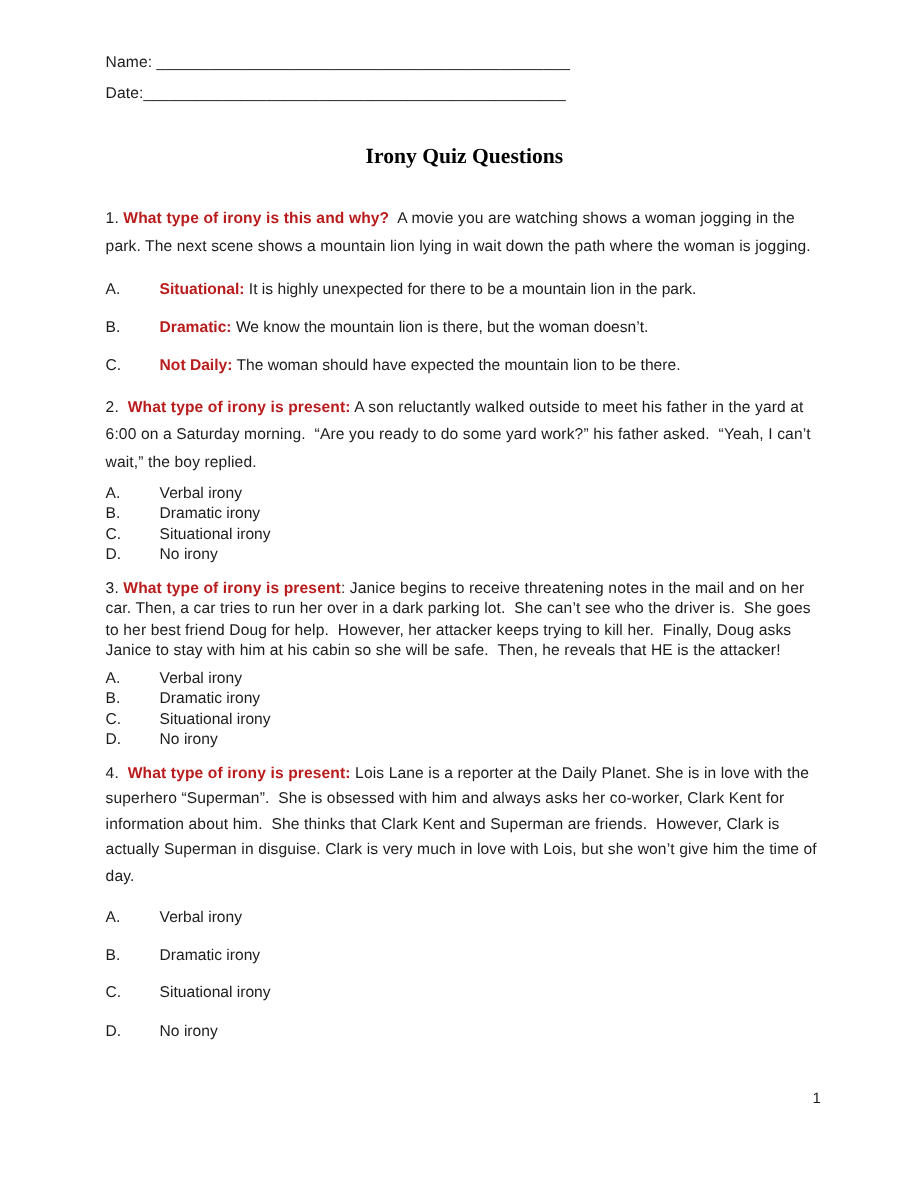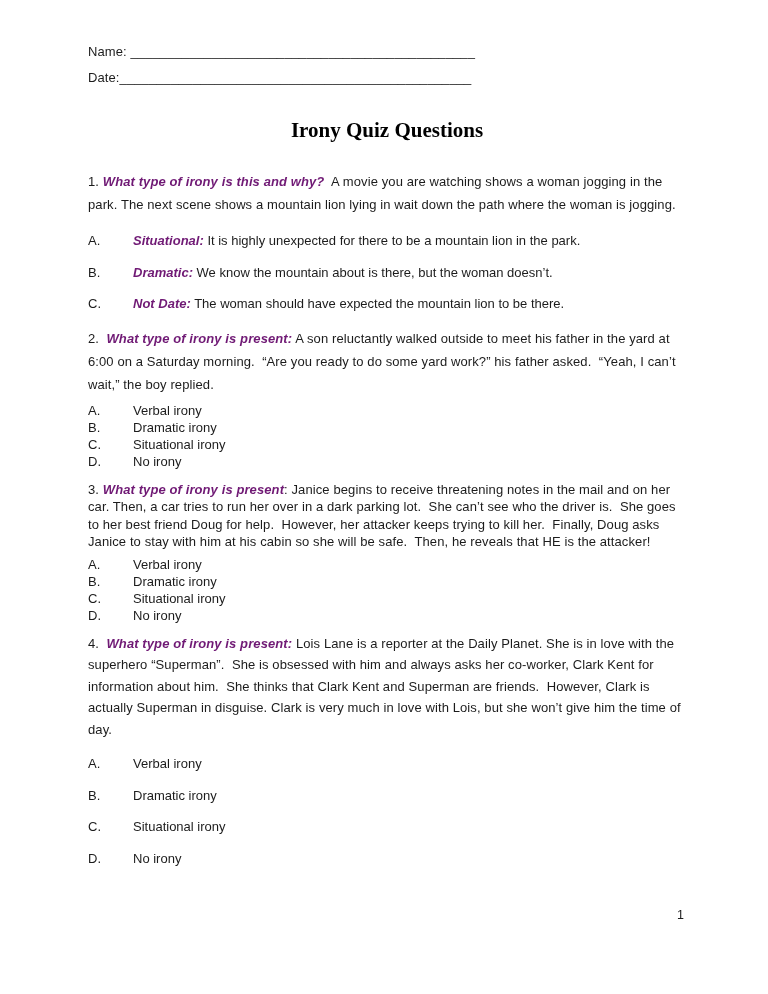--- a/index.html
+++ b/index.html
@@ -20,21 +20,21 @@
     line-height: 16px;
     margin-bottom: 10px;
     white-space: pre;
     letter-spacing: 0.1px;
   }
   .doc-title {
     margin-top: 30px;
     text-align: center;
     font-family: "Liberation Serif", serif;
     font-weight: bold;
-    font-size: 21px;
+    font-size: 18px;
     line-height: 28px;
     color: #000000;
   }
   .q-para {
     white-space: pre-wrap;
     line-height: 23px;
     letter-spacing: 0.1px;
   }
   .q-para.tight { line-height: 17.5px; }
   .q-para.mid   { line-height: 21.5px; }
@@ -52,21 +52,21 @@
   .options.tightlist .option-row { line-height: 17px; margin-bottom: 0; }
   .opt-letter { flex: 0 0 45px; width: 45px; }
   .opt-text { white-space: pre-wrap; flex: 1 1 auto; }
   .page-number {
     position: absolute;
     top: 908px;
     right: 84px;
     font-size: 12.5px;
     color: #1c1c1c;
   }
-  b { font-weight: bold; color: #701a75; font-style: italic; }
+  b { font-weight: bold; color: #b91c1c; }
 </style>
 </head>
 <body>
 
 <div class="page">
 
   <div class="header-fields">
     <div class="field-line"><span>Name: </span><span>_______________________________________________</span></div>
     <div class="field-line"><span>Date:</span><span>________________________________________________</span></div>
   </div>
@@ -75,25 +75,25 @@
 
   <div class="question q1">
     <p class="q-para"><span>1. </span><b>What type of irony is this and why?</b><span>  A movie you are watching shows a woman jogging in the park. The next scene shows a mountain lion lying in wait down the path where the woman is jogging.</span></p>
     <div class="options spaced roomy16">
       <div class="option-row">
           <span class="opt-letter">A.</span>
           <span class="opt-text"><b>Situational:</b><span> It is highly unexpected for there to be a mountain lion in the park.</span></span>
         </div>
       <div class="option-row">
           <span class="opt-letter">B.</span>
-          <span class="opt-text"><b>Dramatic:</b><span> We know the mountain about is there, but the woman doesn’t.</span></span>
+          <span class="opt-text"><b>Dramatic:</b><span> We know the mountain lion is there, but the woman doesn’t.</span></span>
         </div>
       <div class="option-row">
           <span class="opt-letter">C.</span>
-          <span class="opt-text"><b>Not Date:</b><span> The woman should have expected the mountain lion to be there.</span></span>
+          <span class="opt-text"><b>Not Daily:</b><span> The woman should have expected the mountain lion to be there.</span></span>
         </div>
     </div>
   </div>
 
   <div class="question q2">
     <p class="q-para"><span>2.  </span><b>What type of irony is present:</b><span> A son reluctantly walked outside to meet his father in the yard at 6:00 on a Saturday morning.  “Are you ready to do some yard work?” his father asked.  “Yeah, I can’t wait,” the boy replied.</span></p>
     <div class="options tightlist snug6">
       <div class="option-row">
           <span class="opt-letter">A.</span>
           <span class="opt-text">Verbal irony</span>

